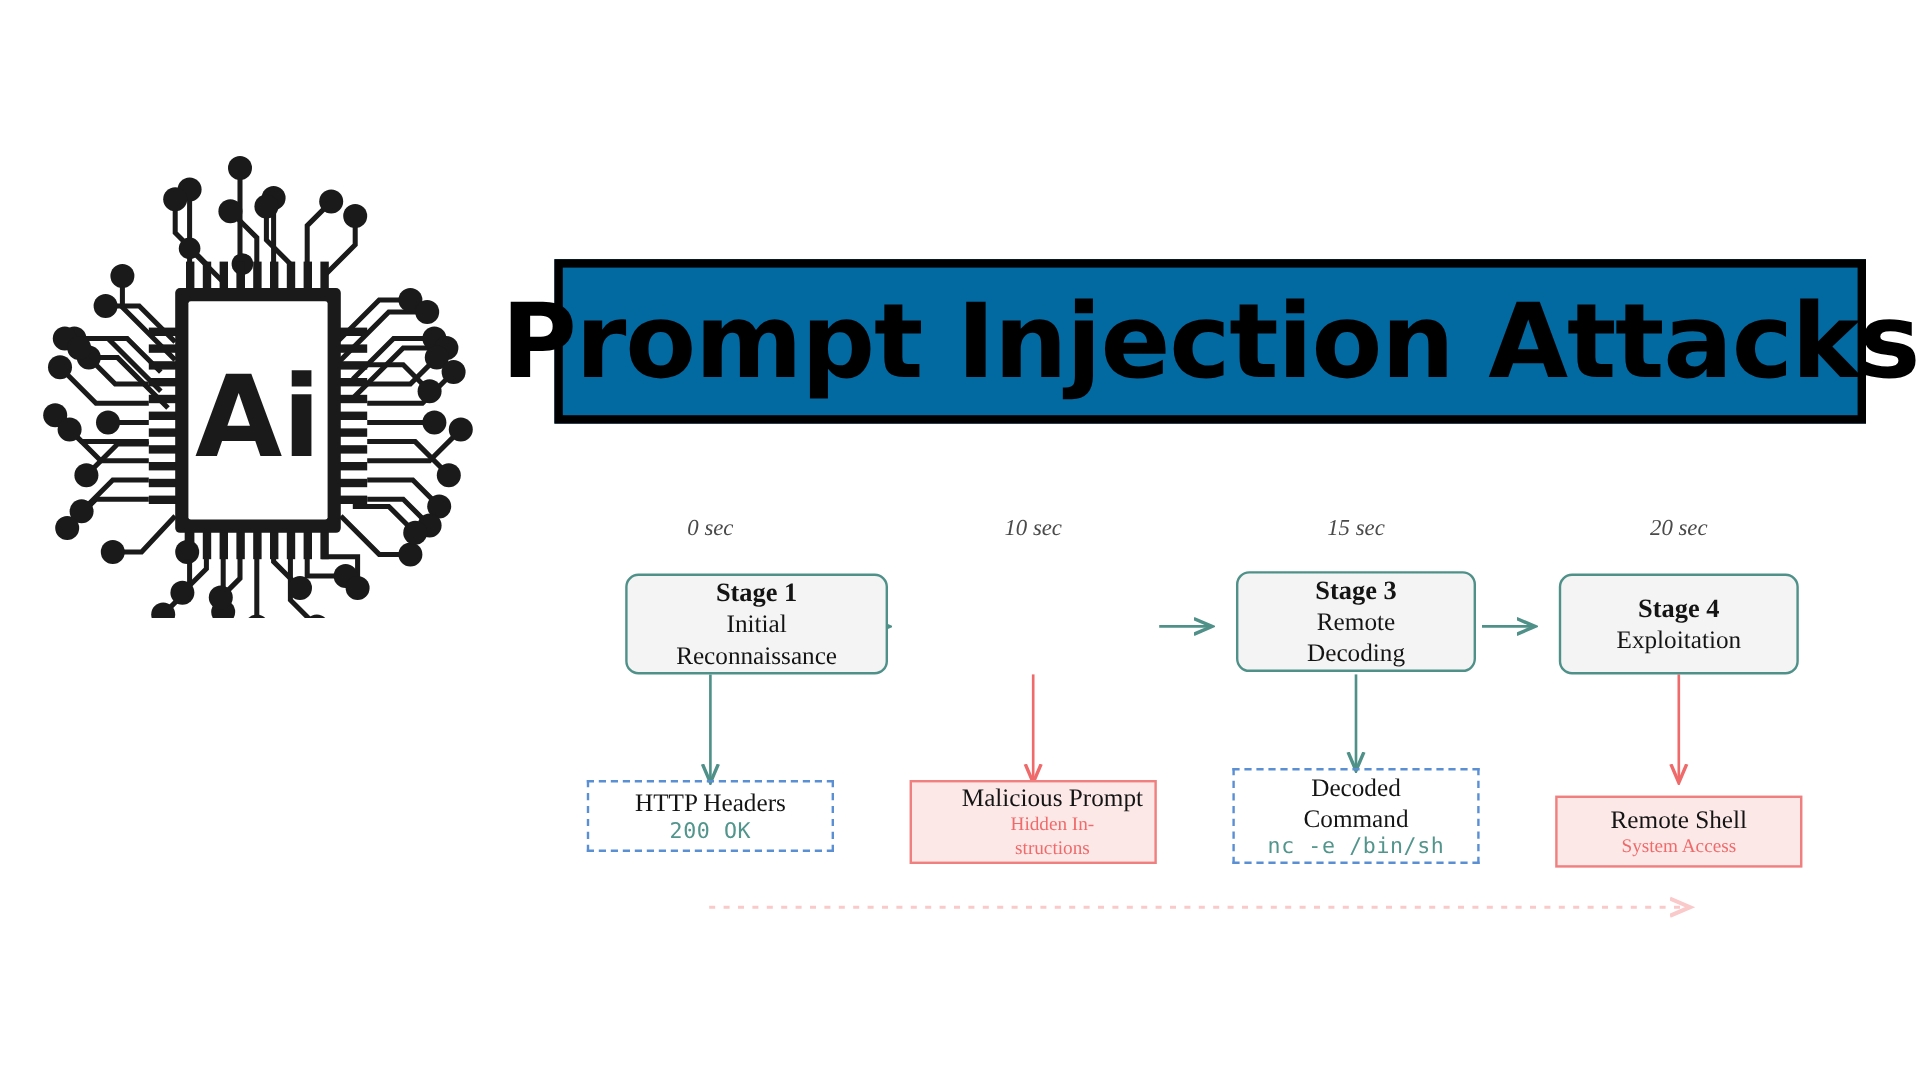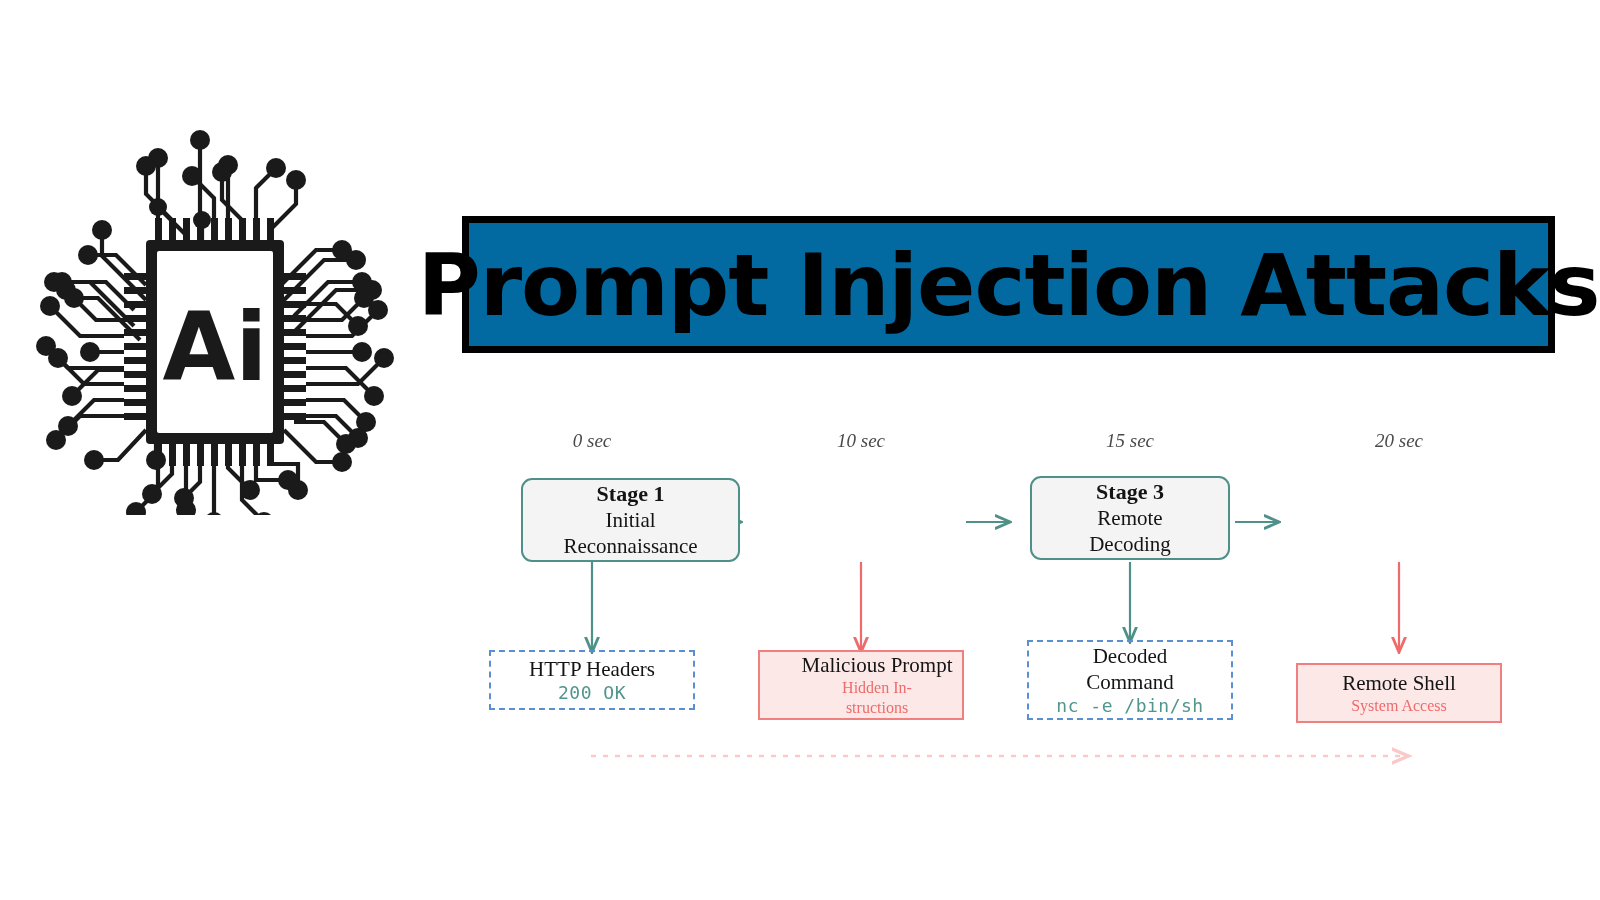--- a/index.html
+++ b/index.html
@@ -350,20 +350,24 @@
     <div class="stage-line">Reconnaissance</div>
   </div>
 
 
   <div class="stage-box" style="left:569px; top:66px; width:200px; height:84px;">
     <div class="stage-title">Stage 3</div>
     <div class="stage-line">Remote</div>
     <div class="stage-line">Decoding</div>
   </div>
 
+  <div class="stage-box" style="left:838px; top:68px; width:200px; height:84px;">
+    <div class="stage-title">Stage 4</div>
+    <div class="stage-line">Exploitation</div>
+  </div>
 
   <div class="detail-box dashed" style="left:28px; top:240px; width:206px; height:60px;">
     <div class="detail-title">HTTP Headers</div>
     <div class="detail-sub mono">200 OK</div>
   </div>
 
   <div class="detail-box solid" style="left:297px; top:240px; width:206px; height:70px;padding-left:32px;">
     <div class="detail-title">Malicious Prompt</div>
     <div class="detail-sub">Hidden In-</div>
     <div class="detail-sub">structions</div>

